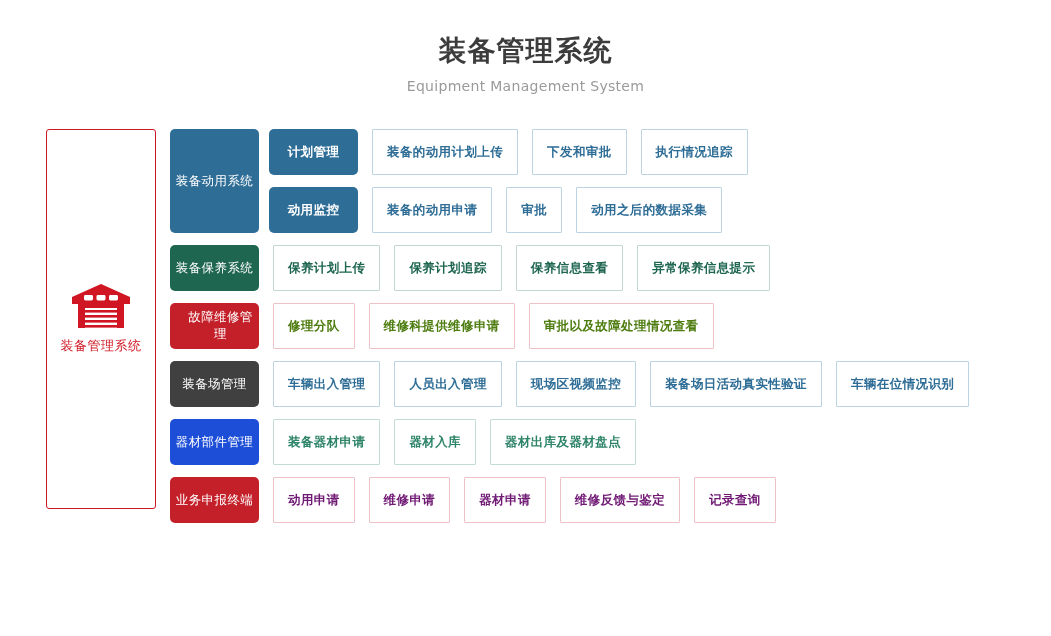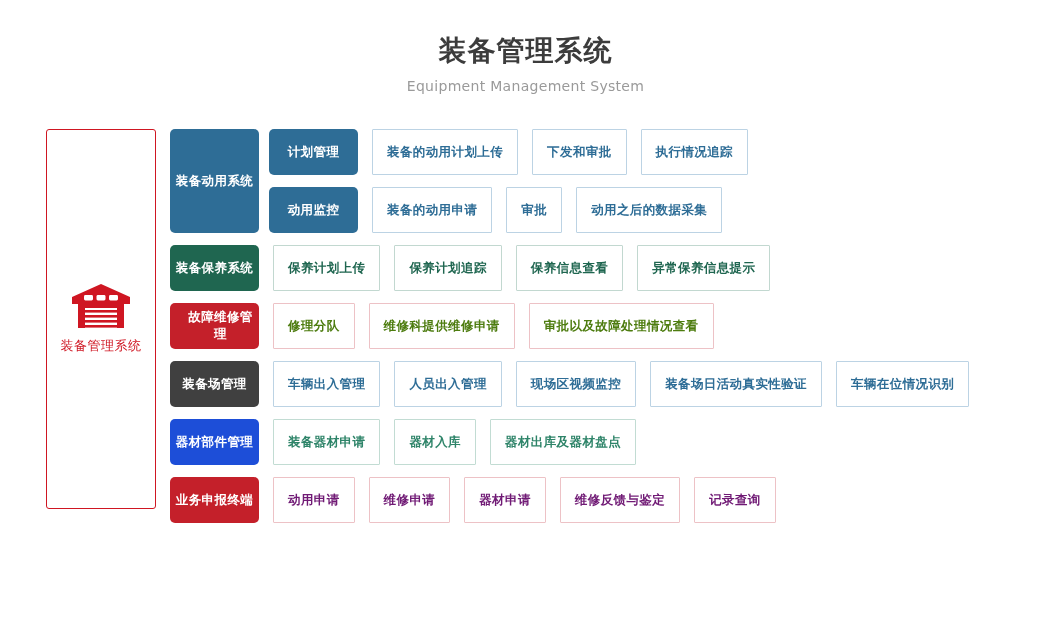--- a/index.html
+++ b/index.html
@@ -80,21 +80,21 @@
   }
   .row:last-child { margin-bottom: 0; }
 
   
   .cat {
     width: 89px;
     min-width: 89px;
     border-radius: 5px;
     color: #ffffff;
     font-size: 12.5px;
-    font-weight: bold;
+    font-weight: normal;
     display: flex;
     align-items: center;
     justify-content: center;
     text-align: center;
     letter-spacing: 0.4px;
     box-sizing: border-box;
     padding: 2px;
   }
 
   

